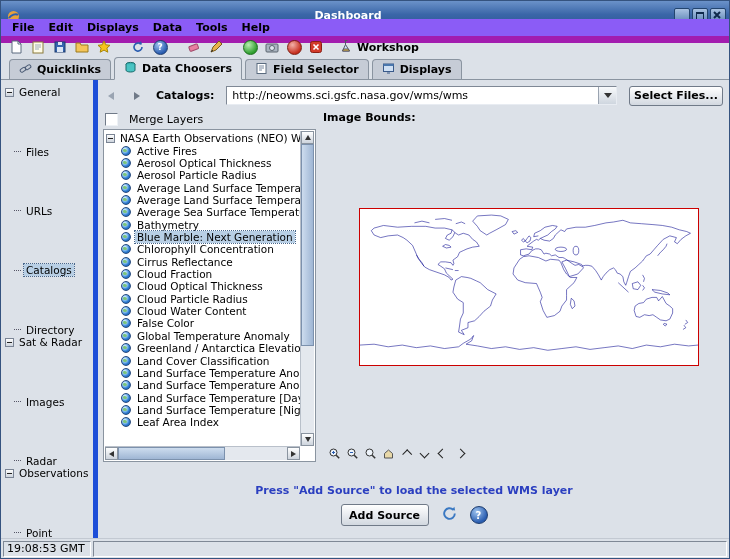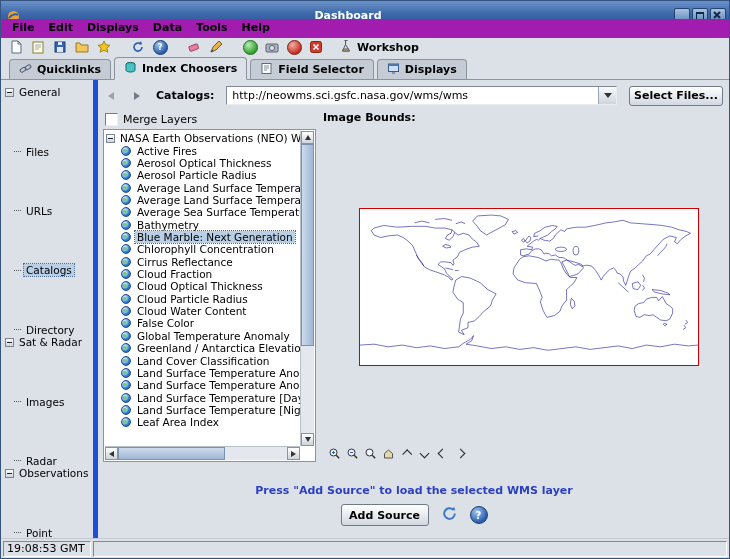--- a/index.html
+++ b/index.html
@@ -11,21 +11,21 @@
     background:linear-gradient(180deg,#6b92c9 0%,#3a66a8 45%,#2c5290 100%);
     display:flex;align-items:center;padding:0 3px;box-sizing:border-box;}
   #title-text{flex:1;text-align:center;color:#fff;font-weight:bold;font-size:11px;line-height:18px;}
   #win-btns{display:flex;gap:2px;}
   .winbtn{width:14px;height:14px;border:1px solid #24456f;border-radius:2px;
     background:linear-gradient(180deg,#a9c2e2,#5a82b4);position:relative;cursor:default;}
   .glyph-min{position:absolute;left:3px;right:3px;bottom:2px;border-bottom:2px solid #102a4c;}
   .glyph-max{position:absolute;left:3px;top:3px;width:6px;height:6px;border:1px solid #102a4c;border-top-width:2px;}
   
   #menubar{position:absolute;top:18px;left:0;right:0;height:17px;display:flex;align-items:center;
-    padding-left:4px;border-bottom:2px solid #a21caf;background:#a21caf;}
+    padding-left:4px;border-bottom:7px solid #a21caf;background:#8b5cf6;}
   .menu-item{padding:1px 7px;font-weight:bold;}
   
   #toolbar{position:absolute;top:36px;left:0;right:0;height:20px;display:flex;align-items:center;
     padding-left:6px;gap:4px;}
   .tool-btn{width:18px;height:18px;display:flex;align-items:center;justify-content:center;flex:none;}
   .sep{width:8px;flex:none;}
   .orb{width:13px;height:13px;border-radius:50%;display:inline-flex;align-items:center;justify-content:center;
     color:#fff;font-size:9px;font-weight:bold;line-height:13px;}
   .orb.blue{background:radial-gradient(circle at 35% 30%,#9fc4ef,#2a5db0 70%);border:1px solid #1d3c6e;}
   .orb.green{background:radial-gradient(circle at 35% 30%,#b8efb0,#2f9e2f 70%);border:1px solid #1c6e1c;}
@@ -64,21 +64,21 @@
     display:flex;align-items:center;box-sizing:border-box;}
   #catalog-url{flex:1;padding:0 5px;white-space:nowrap;overflow:hidden;}
   #combo-arrow-btn{width:17px;align-self:stretch;background:linear-gradient(#f8fafc,#cfd6df);
     border-left:1px solid #9aa3b0;display:flex;align-items:center;justify-content:center;}
   .tri-down{width:0;height:0;border-left:4px solid transparent;border-right:4px solid transparent;border-top:5px solid #333;}
   .btn{background:linear-gradient(180deg,#ffffff,#d2d8e0);border:1px solid #707a88;border-radius:3px;
     display:flex;align-items:center;justify-content:center;font-weight:bold;box-sizing:border-box;}
   #select-file-btn{width:94px;height:20px;flex:none;}
   
   #layers-panel{position:absolute;left:4px;top:31px;width:213px;height:351px;}
-  #merge-row{height:17px;display:flex;align-items:center;gap:5px;padding-left:2px;}
+  #merge-row{height:17px;display:flex;align-items:center;gap:11px;padding-left:2px;}
   .cb{width:11px;height:11px;background:#fff;border:1px solid;border-color:#707a88 #eef2f6 #eef2f6 #707a88;flex:none;}
   #layers-tree{position:absolute;left:0;top:18px;right:0;bottom:0;background:#fff;
     border:1px solid #8a94a0;overflow:hidden;font-size:10.5px;box-sizing:border-box;}
   #layers-inner{position:absolute;left:2px;top:2px;right:15px;bottom:15px;overflow:hidden;}
   #layers-root-row{display:flex;align-items:center;gap:2px;height:12.5px;white-space:nowrap;}
   #layers-root-row .knob{display:inline-block;}
   .layer-row{display:flex;align-items:center;gap:4px;padding-left:15px;height:12.35px;white-space:nowrap;}
   .layer-icon{width:10px;height:10px;border-radius:50%;flex:none;position:relative;
     background:radial-gradient(circle at 35% 35%,#bfe3ff 0 20%,#2d7dd2 60%,#0b4ea0);border:1px solid #2a4d80;box-sizing:border-box;}
   .layer-icon::after{content:"";position:absolute;left:1px;top:2px;width:4px;height:3px;background:#7ac47a;border-radius:40% 60% 50% 50%;}
@@ -253,21 +253,21 @@
             <rect x="6" y="3.5" width="6" height="3.5" rx="1.7" transform="rotate(-35 9 5.2)" fill="none" stroke="#4a5a74"></rect>
           </svg></span>
       <span class="tab-label">Quicklinks</span>
     </div>
     <div class="tab selected">
       <span>
         <svg width="13" height="13" viewBox="0 0 13 13">
             <ellipse cx="6.5" cy="3.2" rx="4.5" ry="1.8" fill="#37b0b0" stroke="#1a6a6a"></ellipse>
             <path d="M2 3.2v6c0 1 2 1.8 4.5 1.8S11 10.2 11 9.2v-6" fill="#4ac4c4" stroke="#1a6a6a"></path>
           </svg></span>
-      <span class="tab-label">Index Choosers</span>
+      <span class="tab-label">Data Choosers</span>
     </div>
     <div class="tab">
       <span>
         <svg width="13" height="13" viewBox="0 0 13 13">
             <rect x="2" y="1.5" width="9" height="10" fill="#fff" stroke="#5a6b7f"></rect>
             <path d="M4 4h5M4 6h5M4 8h3" stroke="#7a8aa0"></path>
           </svg></span>
       <span class="tab-label">Field Selector</span>
     </div>
     <div class="tab">

